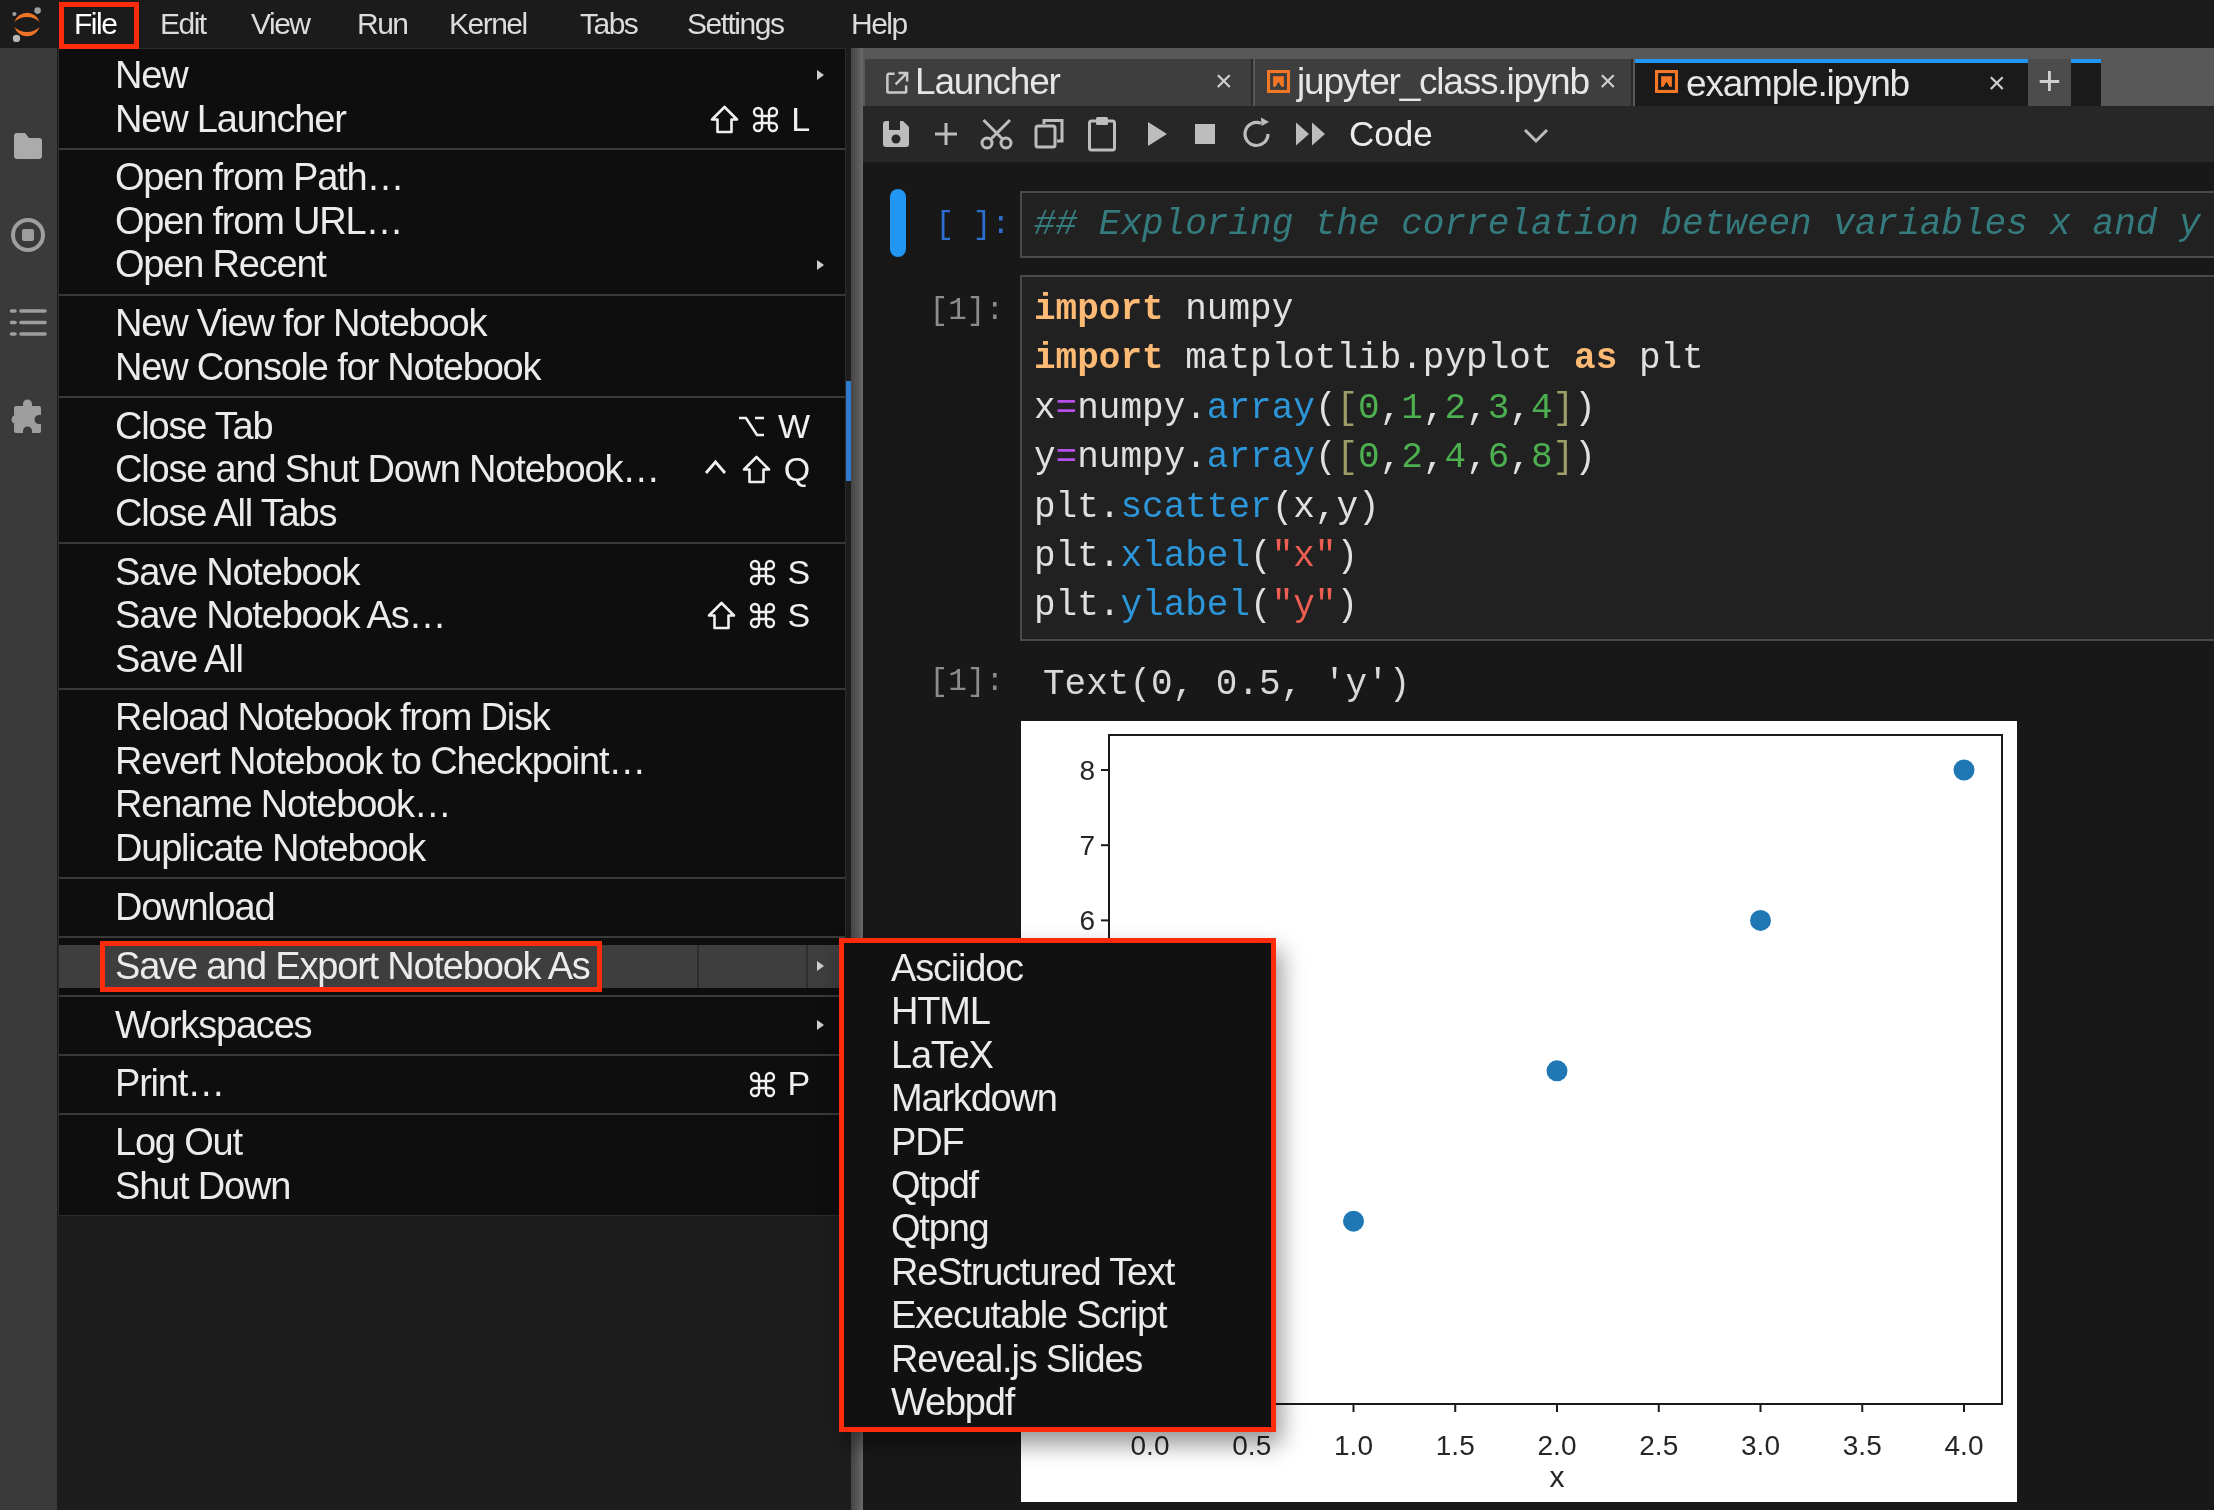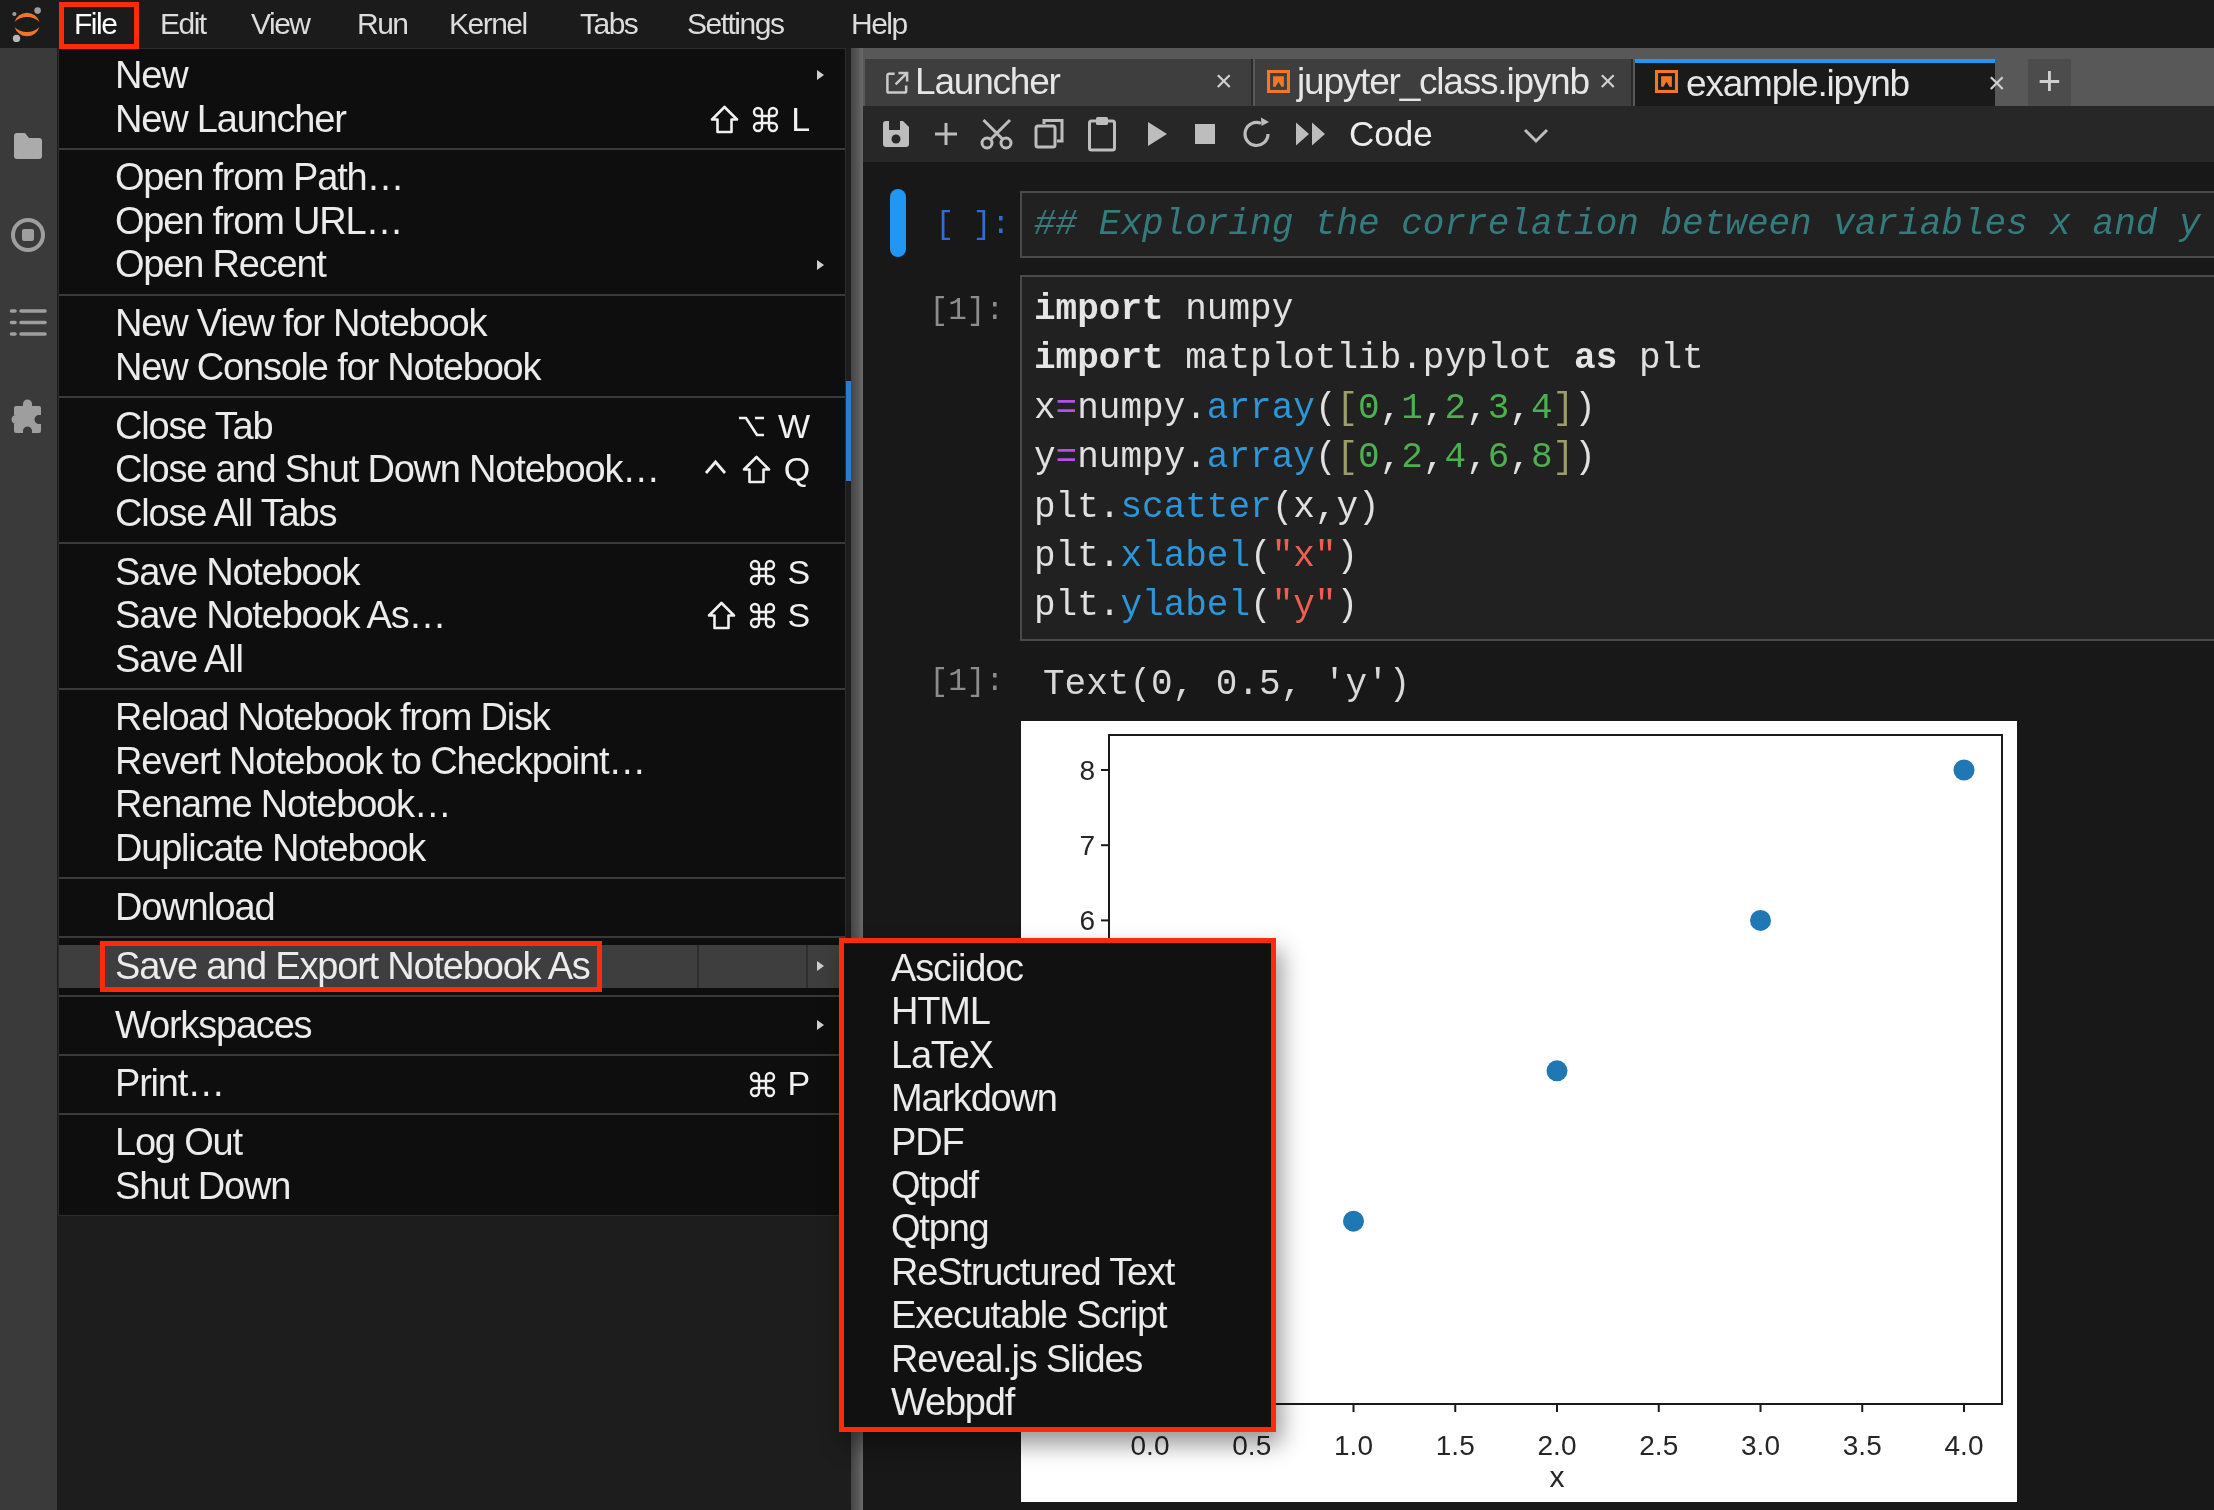--- a/index.html
+++ b/index.html
@@ -120,21 +120,21 @@
   <div class="tab" style="left:392px;width:378px;background:#3e3e3e;border-right:2px solid #2a2a2a">
     <svg class="abs" style="left:12px;top:11px" width="23" height="23" viewBox="0 0 30 30">
       <rect x="2" y="2" width="26" height="26" fill="none" stroke="#f37726" stroke-width="4"></rect>
       <path d="M8 8 h14 v14 h-3.5 l-3.5-5.5 -3.5 5.5 H8 Z" fill="#f37726"></path>
       <path d="M11.2 22 L15 15.4 L18.8 22 Z" fill="#3e3e3e"></path>
     </svg>
     <div class="abs lbl" style="left:42px;top:0;line-height:46px">jupyter_class.ipynb</div>
     <div class="abs x" style="left:344px;top:0;line-height:44px">×</div>
   </div>
 
-  <div class="tab" style="left:772px;width:360px;background:#1a1a1a;border-top:4px solid #2196f3;top:11px;height:47px">
+  <div class="tab" style="left:772px;width:466px;background:#1a1a1a;border-top:4px solid #2196f3;top:11px;height:47px">
     <svg class="abs" style="left:20px;top:7px" width="23" height="23" viewBox="0 0 30 30">
       <rect x="2" y="2" width="26" height="26" fill="none" stroke="#f37726" stroke-width="4"></rect>
       <path d="M8 8 h14 v14 h-3.5 l-3.5-5.5 -3.5 5.5 H8 Z" fill="#f37726"></path>
       <path d="M11.2 22 L15 15.4 L18.8 22 Z" fill="#1a1a1a"></path>
     </svg>
     <div class="abs lbl" style="left:51px;top:0;line-height:42px">example.ipynb</div>
     <div class="abs x" style="left:353px;top:0;line-height:40px">×</div>
   </div>
 
   <div class="tab" style="left:1165px;width:43px;background:#4c4c4c">
@@ -202,21 +202,21 @@
 <div class="prompt" style="left:854px;top:293px">[1]:</div>
 <div class="cellbox" style="top:275px;width:1200px;height:366px"></div>
 <pre class="abs mono" id="code" style="left:1034px;top:285px;font-size:36px;line-height:49.4px;color:#e0e0e0"><span class="kw">import</span> numpy
 <span class="kw">import</span> matplotlib.pyplot <span class="kw">as</span> plt
 x<span class="op">=</span>numpy.<span class="fn">array</span>(<span class="br">[</span><span class="nu">0</span>,<span class="nu">1</span>,<span class="nu">2</span>,<span class="nu">3</span>,<span class="nu">4</span><span class="br">]</span>)
 y<span class="op">=</span>numpy.<span class="fn">array</span>(<span class="br">[</span><span class="nu">0</span>,<span class="nu">2</span>,<span class="nu">4</span>,<span class="nu">6</span>,<span class="nu">8</span><span class="br">]</span>)
 plt.<span class="fn">scatter</span>(x,y)
 plt.<span class="fn">xlabel</span>(<span class="st">"x"</span>)
 plt.<span class="fn">ylabel</span>(<span class="st">"y"</span>)</pre>
 <style>
-  .kw { color:#e5e5e5; font-weight:bold; }
+  .kw { color:#fdba74; font-weight:bold; }
   .fn { color:#2c96d9;text-align:right; }
   .op { color:#b44fe8; }
   .br { color:#9d9d68; }
   .nu { color:#4caf50; }
   .st { color:#ef5e52; }
 </style>
 
 <div class="prompt" style="left:854px;top:664px">[1]:</div>
 <div class="abs mono" style="left:1043px;top:664px;font-size:36px;color:#d8d8d8">Text(0, 0.5, 'y')</div>
 

